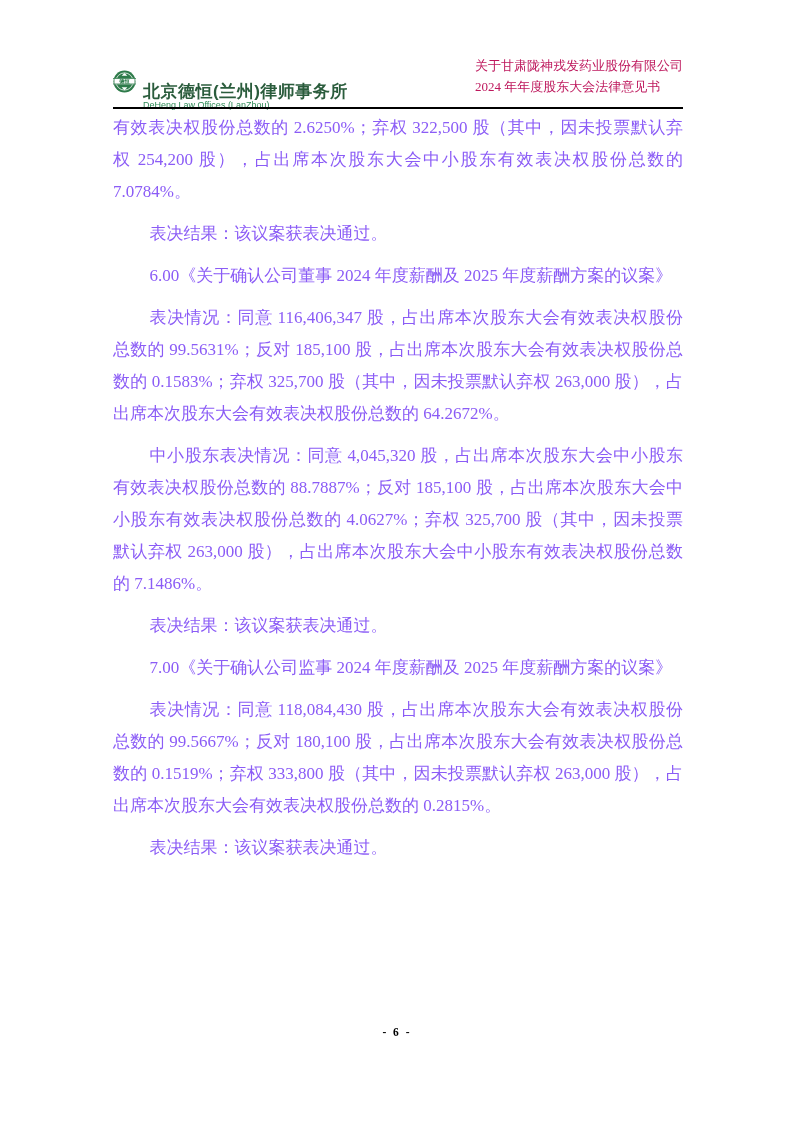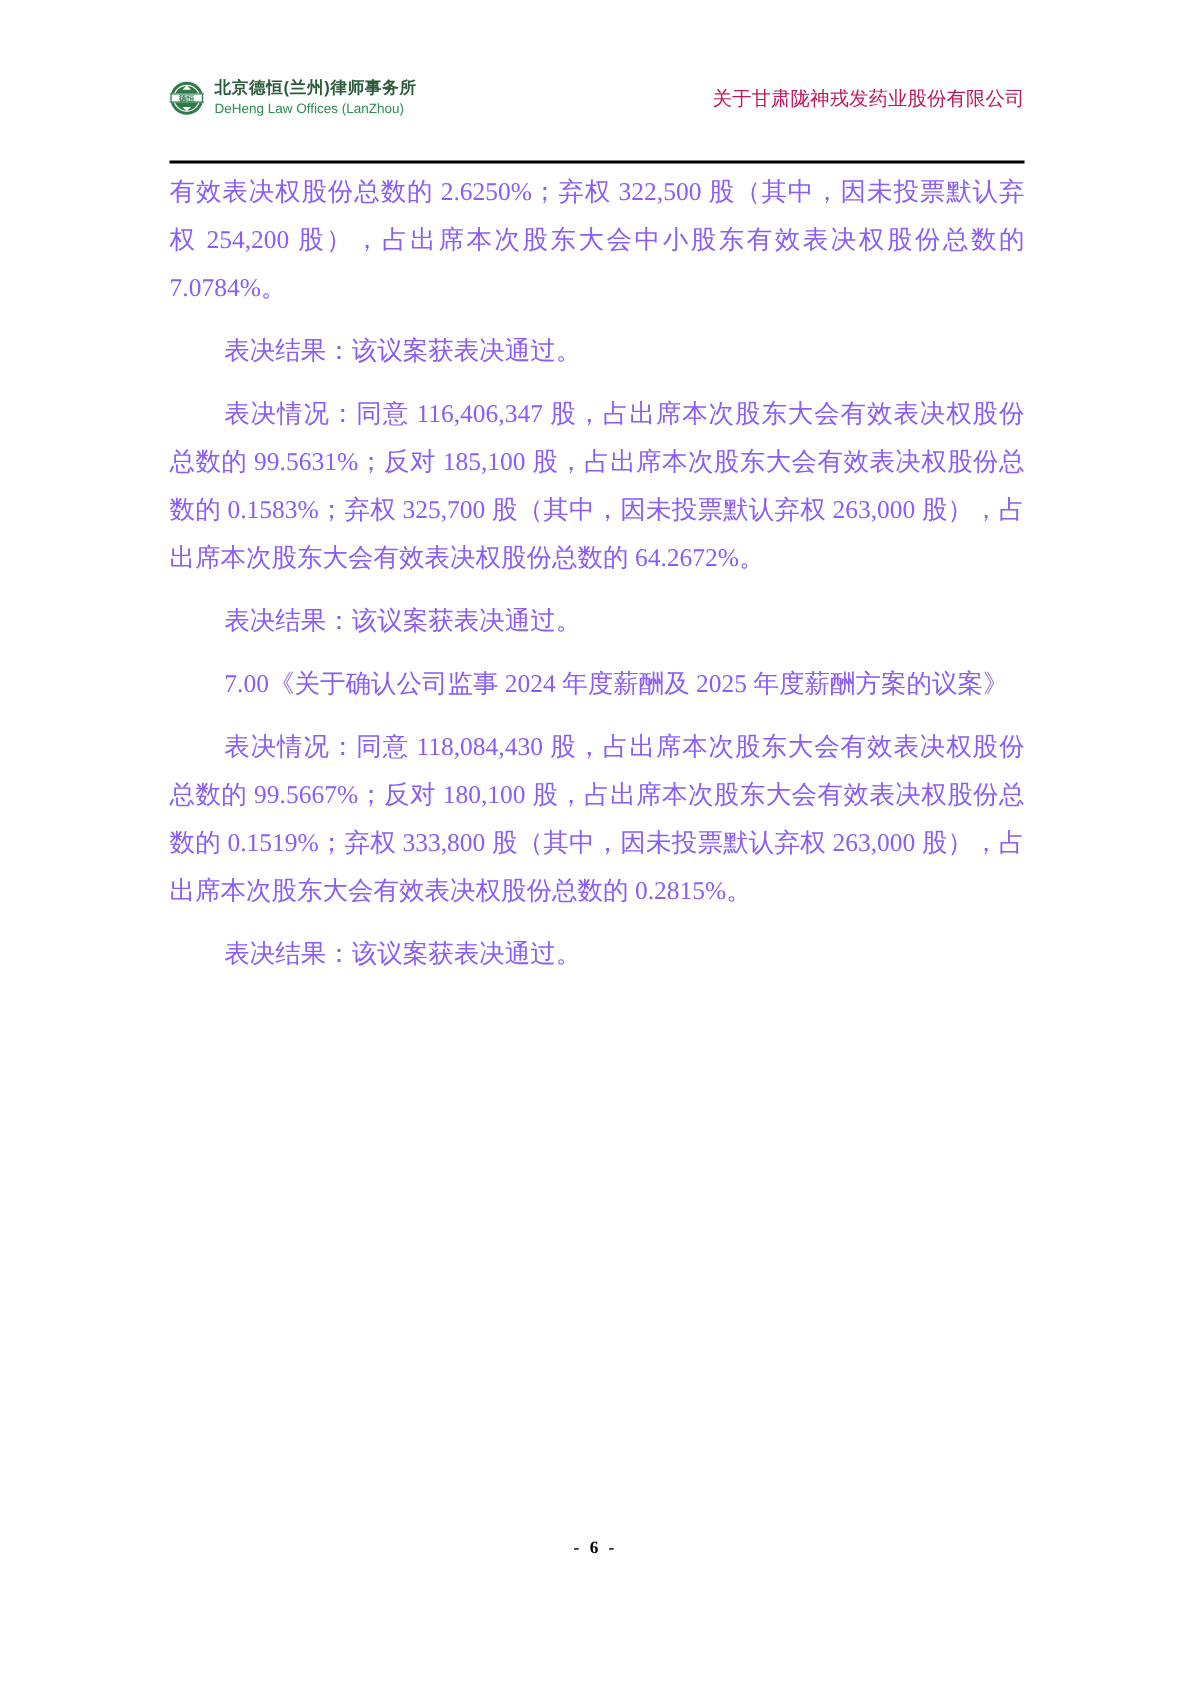--- a/index.html
+++ b/index.html
@@ -26,25 +26,26 @@
   }
   .firm-identity {
     display: flex;
     align-items: center;
     gap: 7px;
     margin-top: 6px;
   }
   .logo-icon { width: 23px; height: 23px; flex: 0 0 auto; }
   .firm-cn {
     font-family: "Liberation Sans", "DejaVu Sans", sans-serif;
-    font-size: 11px;
+    font-size: 17px;
     font-weight: bold;
     color: #2a5c3c;
     letter-spacing: 0.5px;
     line-height: 14px;
+    margin-top: 33px;
   }
   .firm-en {
     font-family: "Liberation Sans", "DejaVu Sans", sans-serif;
     font-size: 9px;
     color: #2e8b57;
     line-height: 12px;
   }
   .doc-title {
     text-align: left;
     font-size: 13px;
@@ -105,29 +106,32 @@
           <path d="M9 6 L15 6 L12 3 Z" fill="#ffffff"></path>
         </svg>
       </span>
       <span class="firm-names">
         <div class="firm-cn">北京德恒(兰州)律师事务所</div>
         <div class="firm-en">DeHeng Law Offices (LanZhou)</div>
       </span>
     </div>
     <div class="doc-title">
       <div>关于甘肃陇神戎发药业股份有限公司</div>
+      <div>2024 年年度股东大会法律意见书</div>
     </div>
   </header>
 
   <div class="header-rule"></div>
 
   <main class="doc-body">
     <p>有效表决权股份总数的 2.6250%；弃权 322,500 股（其中，因未投票默认弃权 254,200 股），占出席本次股东大会中小股东有效表决权股份总数的 7.0784%。</p>
     <p class="indent">表决结果：该议案获表决通过。</p>
+    <p class="indent">6.00《关于确认公司董事 2024 年度薪酬及 2025 年度薪酬方案的议案》</p>
     <p class="indent">表决情况：同意 116,406,347 股，占出席本次股东大会有效表决权股份总数的 99.5631%；反对 185,100 股，占出席本次股东大会有效表决权股份总数的 0.1583%；弃权 325,700 股（其中，因未投票默认弃权 263,000 股），占出席本次股东大会有效表决权股份总数的 64.2672%。</p>
+    <p class="indent">中小股东表决情况：同意 4,045,320 股，占出席本次股东大会中小股东有效表决权股份总数的 88.7887%；反对 185,100 股，占出席本次股东大会中小股东有效表决权股份总数的 4.0627%；弃权 325,700 股（其中，因未投票默认弃权 263,000 股），占出席本次股东大会中小股东有效表决权股份总数的 7.1486%。</p>
     <p class="indent">表决结果：该议案获表决通过。</p>
     <p class="indent">7.00《关于确认公司监事 2024 年度薪酬及 2025 年度薪酬方案的议案》</p>
     <p class="indent">表决情况：同意 118,084,430 股，占出席本次股东大会有效表决权股份总数的 99.5667%；反对 180,100 股，占出席本次股东大会有效表决权股份总数的 0.1519%；弃权 333,800 股（其中，因未投票默认弃权 263,000 股），占出席本次股东大会有效表决权股份总数的 0.2815%。</p>
     <p class="indent">表决结果：该议案获表决通过。</p>
   </main>
 
   <footer class="page-footer">
     <span>- 6 -</span>
   </footer>
 

